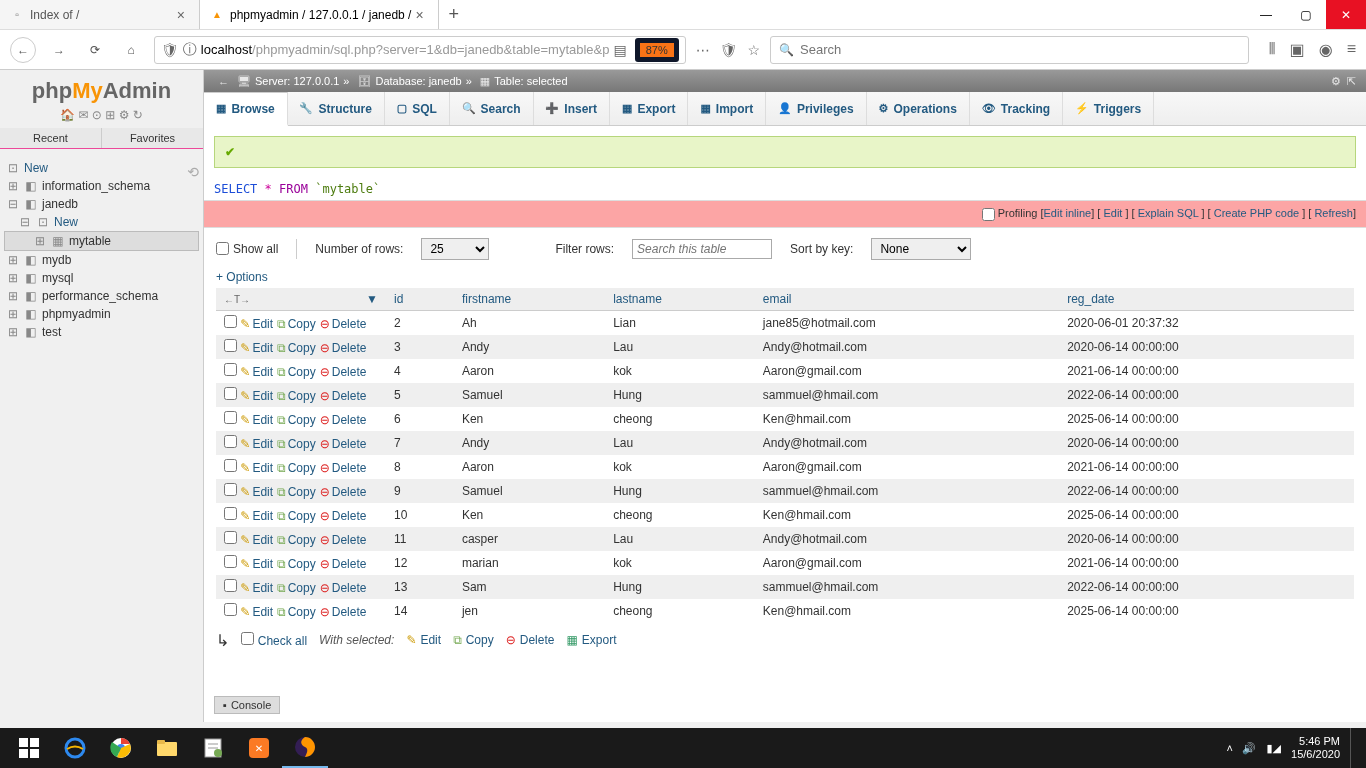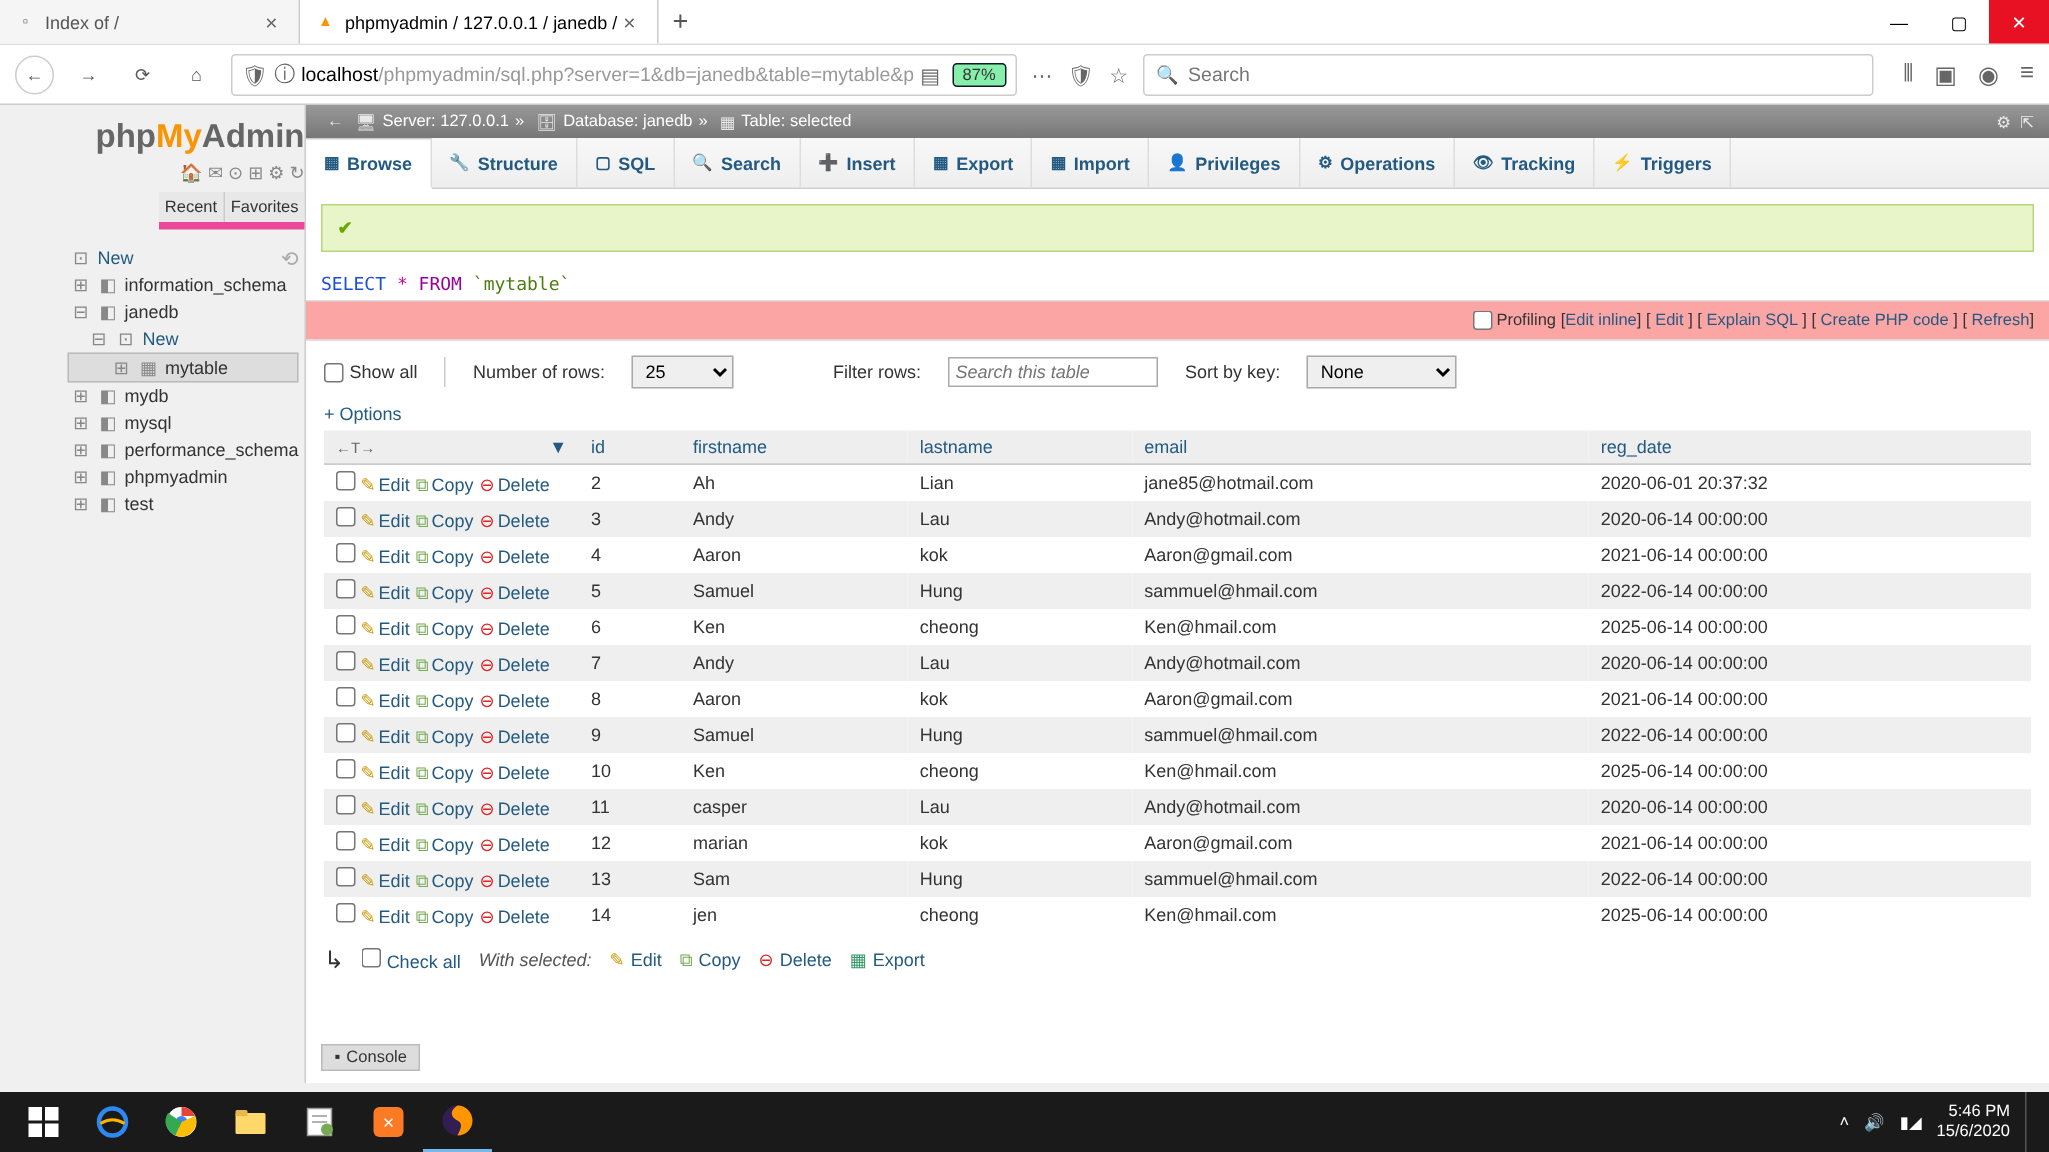--- a/index.html
+++ b/index.html
@@ -16,37 +16,37 @@
 .win-controls { margin-left: auto; display: flex; }
 .win-btn { width: 40px; display: flex; align-items: center; justify-content: center; }
 .win-close { background: #e81123; color: #fff; }
 
 .browser-toolbar { height: 40px; background: #fff; display: flex; align-items: center; padding: 0 10px; gap: 10px; border-bottom: 1px solid #ccc; }
 .nav-btn { width: 26px; height: 26px; display: flex; align-items: center; justify-content: center; border-radius: 50%; color: #555; }
 .nav-btn.back { border: 1px solid #ccc; }
 .url-bar { flex: 0 0 480px; display: flex; align-items: center; border: 1px solid #ccc; border-radius: 3px; height: 28px; padding: 0 6px; gap:4px; background:#fff;}
 .url-bar .url-text { color:#999; font-size: 13px; white-space: nowrap; overflow: hidden; }
 .url-bar .url-host { color:#000; }
-.zoom-chip { background:#86efac; border:1px solid #0f172a; border-radius:3px; padding:1px 6px; font-size:11px; color:#333; margin-left:4px;}
+.zoom-chip { background:#f97316; border:5px solid #0f172a; border-radius:3px; padding:1px 6px; font-size:11px; color:#333; margin-left:4px;}
 .toolbar-icon { color:#666; font-size:14px;}
 .search-bar { flex: 1; display:flex; align-items:center; border:1px solid #ccc; border-radius:3px; height:28px; padding: 0 8px; color:#888;}
 .search-bar input { border:none; outline:none; flex:1; margin-left:6px; font-size:13px;}
 .right-icons { display:flex; gap:14px; color:#666; font-size:16px; margin-left:10px;}
 
 
 .content { display: flex; height: 652px; }
 
 
 .pma-left { width: 204px; background: #f0f0f0; border-right: 1px solid #ccc; display: flex; flex-direction: column; }
 .pma-logo { text-align: center; padding: 8px 0 4px; font-family: Arial; font-size: 22px; font-weight: bold; }
 .pma-logo .php { color: #666; }
 .pma-logo .my { color: #f89406; }
 .pma-logo .admin { color: #666; }
 .pma-toolbar-icons { text-align: center; color: #888; font-size: 12px; padding-bottom: 6px;}
-.pma-tabs { display: flex; border-bottom: 5px solid #ec4899; }
+.pma-tabs { display: flex; border-bottom: 1px solid #ec4899; }
 .pma-tab { flex: 1; text-align: center; padding: 4px; background: #e8e8e8; border-right: 1px solid #ccc; font-size: 11px; color:#333;}
 .pma-tab:last-child { border-right:none;}
 .tree { padding: 10px 4px; font-size: 12px; color: #333; }
 .tree-item { display:flex; align-items:center; gap:4px; padding: 2px 0 2px 2px; white-space:nowrap;}
 .tree-icon { width:14px; display:inline-block; text-align:center; color:#888;}
 .tree-indent1 { padding-left: 14px;}
 .tree-indent2 { padding-left: 28px;}
 .tree-selected { background: #ddd; border:1px solid #bbb; margin:0; }
 .tree-new { color:#235a81;}
 .collapse-icon { position:absolute; right:4px; top: 94px; color:#aaa; font-size:14px;}
@@ -156,21 +156,21 @@
   <div class="right-icons">
     <span>⫴</span>
     <span>▣</span>
     <span>◉</span>
     <span>≡</span>
   </div>
 </div>
 
 <div class="content">
 
-  <div class="pma-left" style="position:relative;align-items:flex-end;">
+  <div class="pma-left" style="position:relative;">
     <div class="pma-logo">
       <span class="php">php</span><span class="my">My</span><span class="admin">Admin</span>
     </div>
     <div class="pma-toolbar-icons">🏠 ✉ ⊙ ⊞ ⚙ ↻</div>
     <div class="pma-tabs">
       <div class="pma-tab">Recent</div>
       <div class="pma-tab">Favorites</div>
     </div>
     <span class="collapse-icon">⟲</span>
     <div class="tree">

